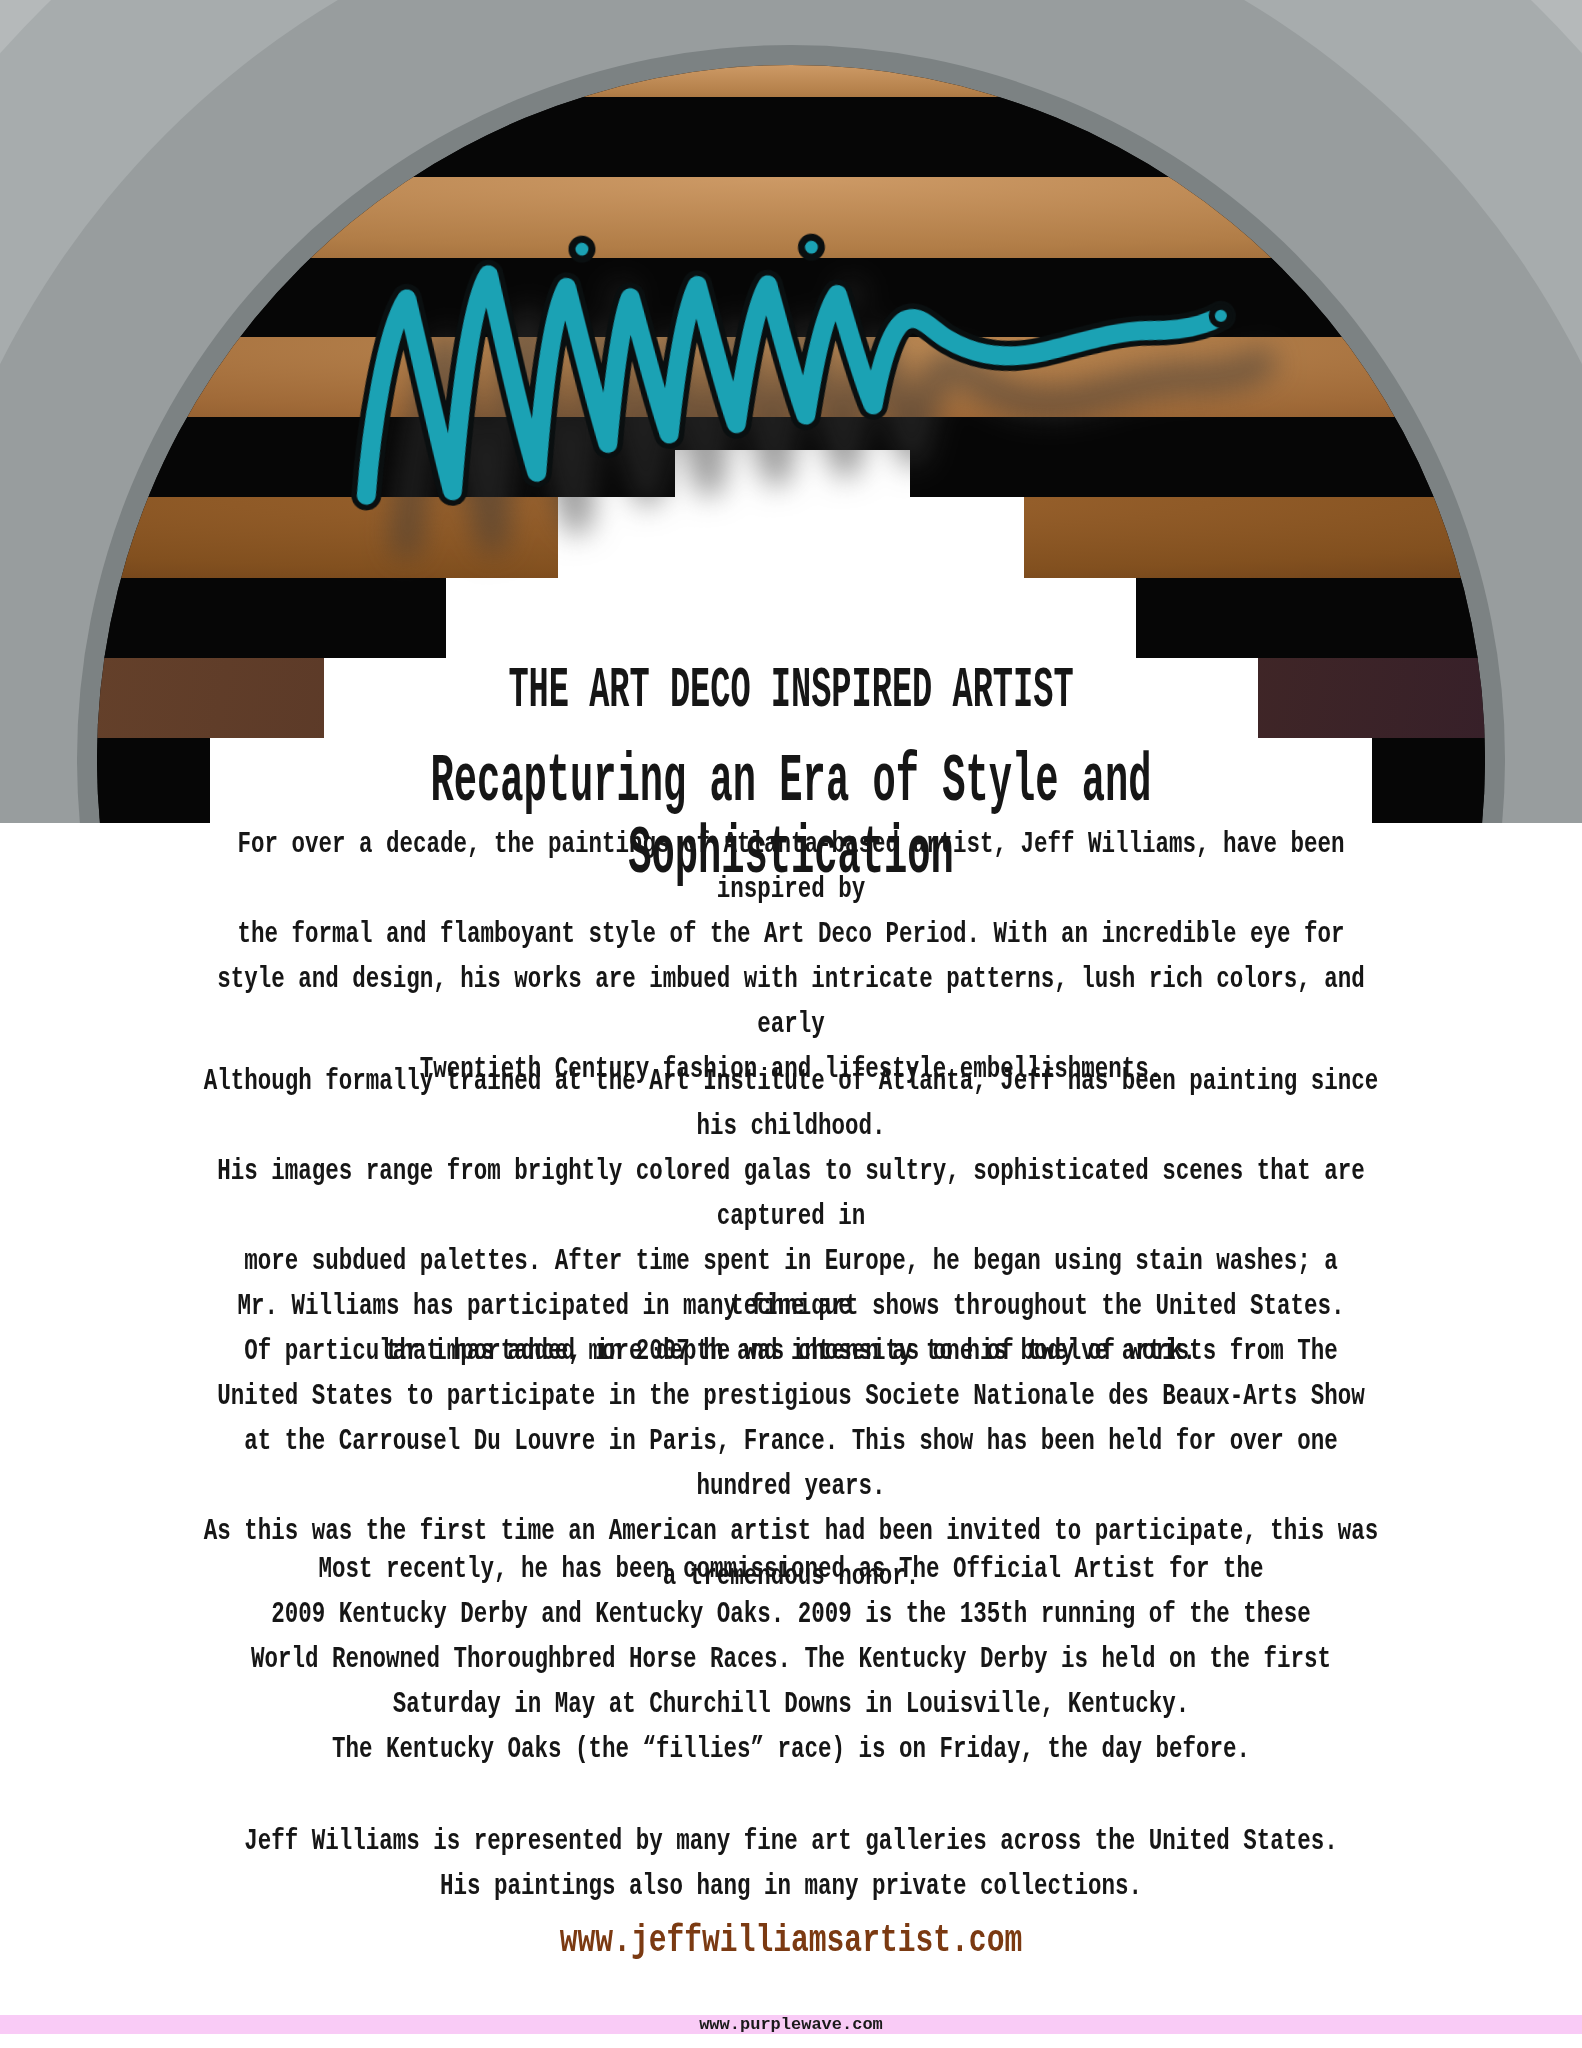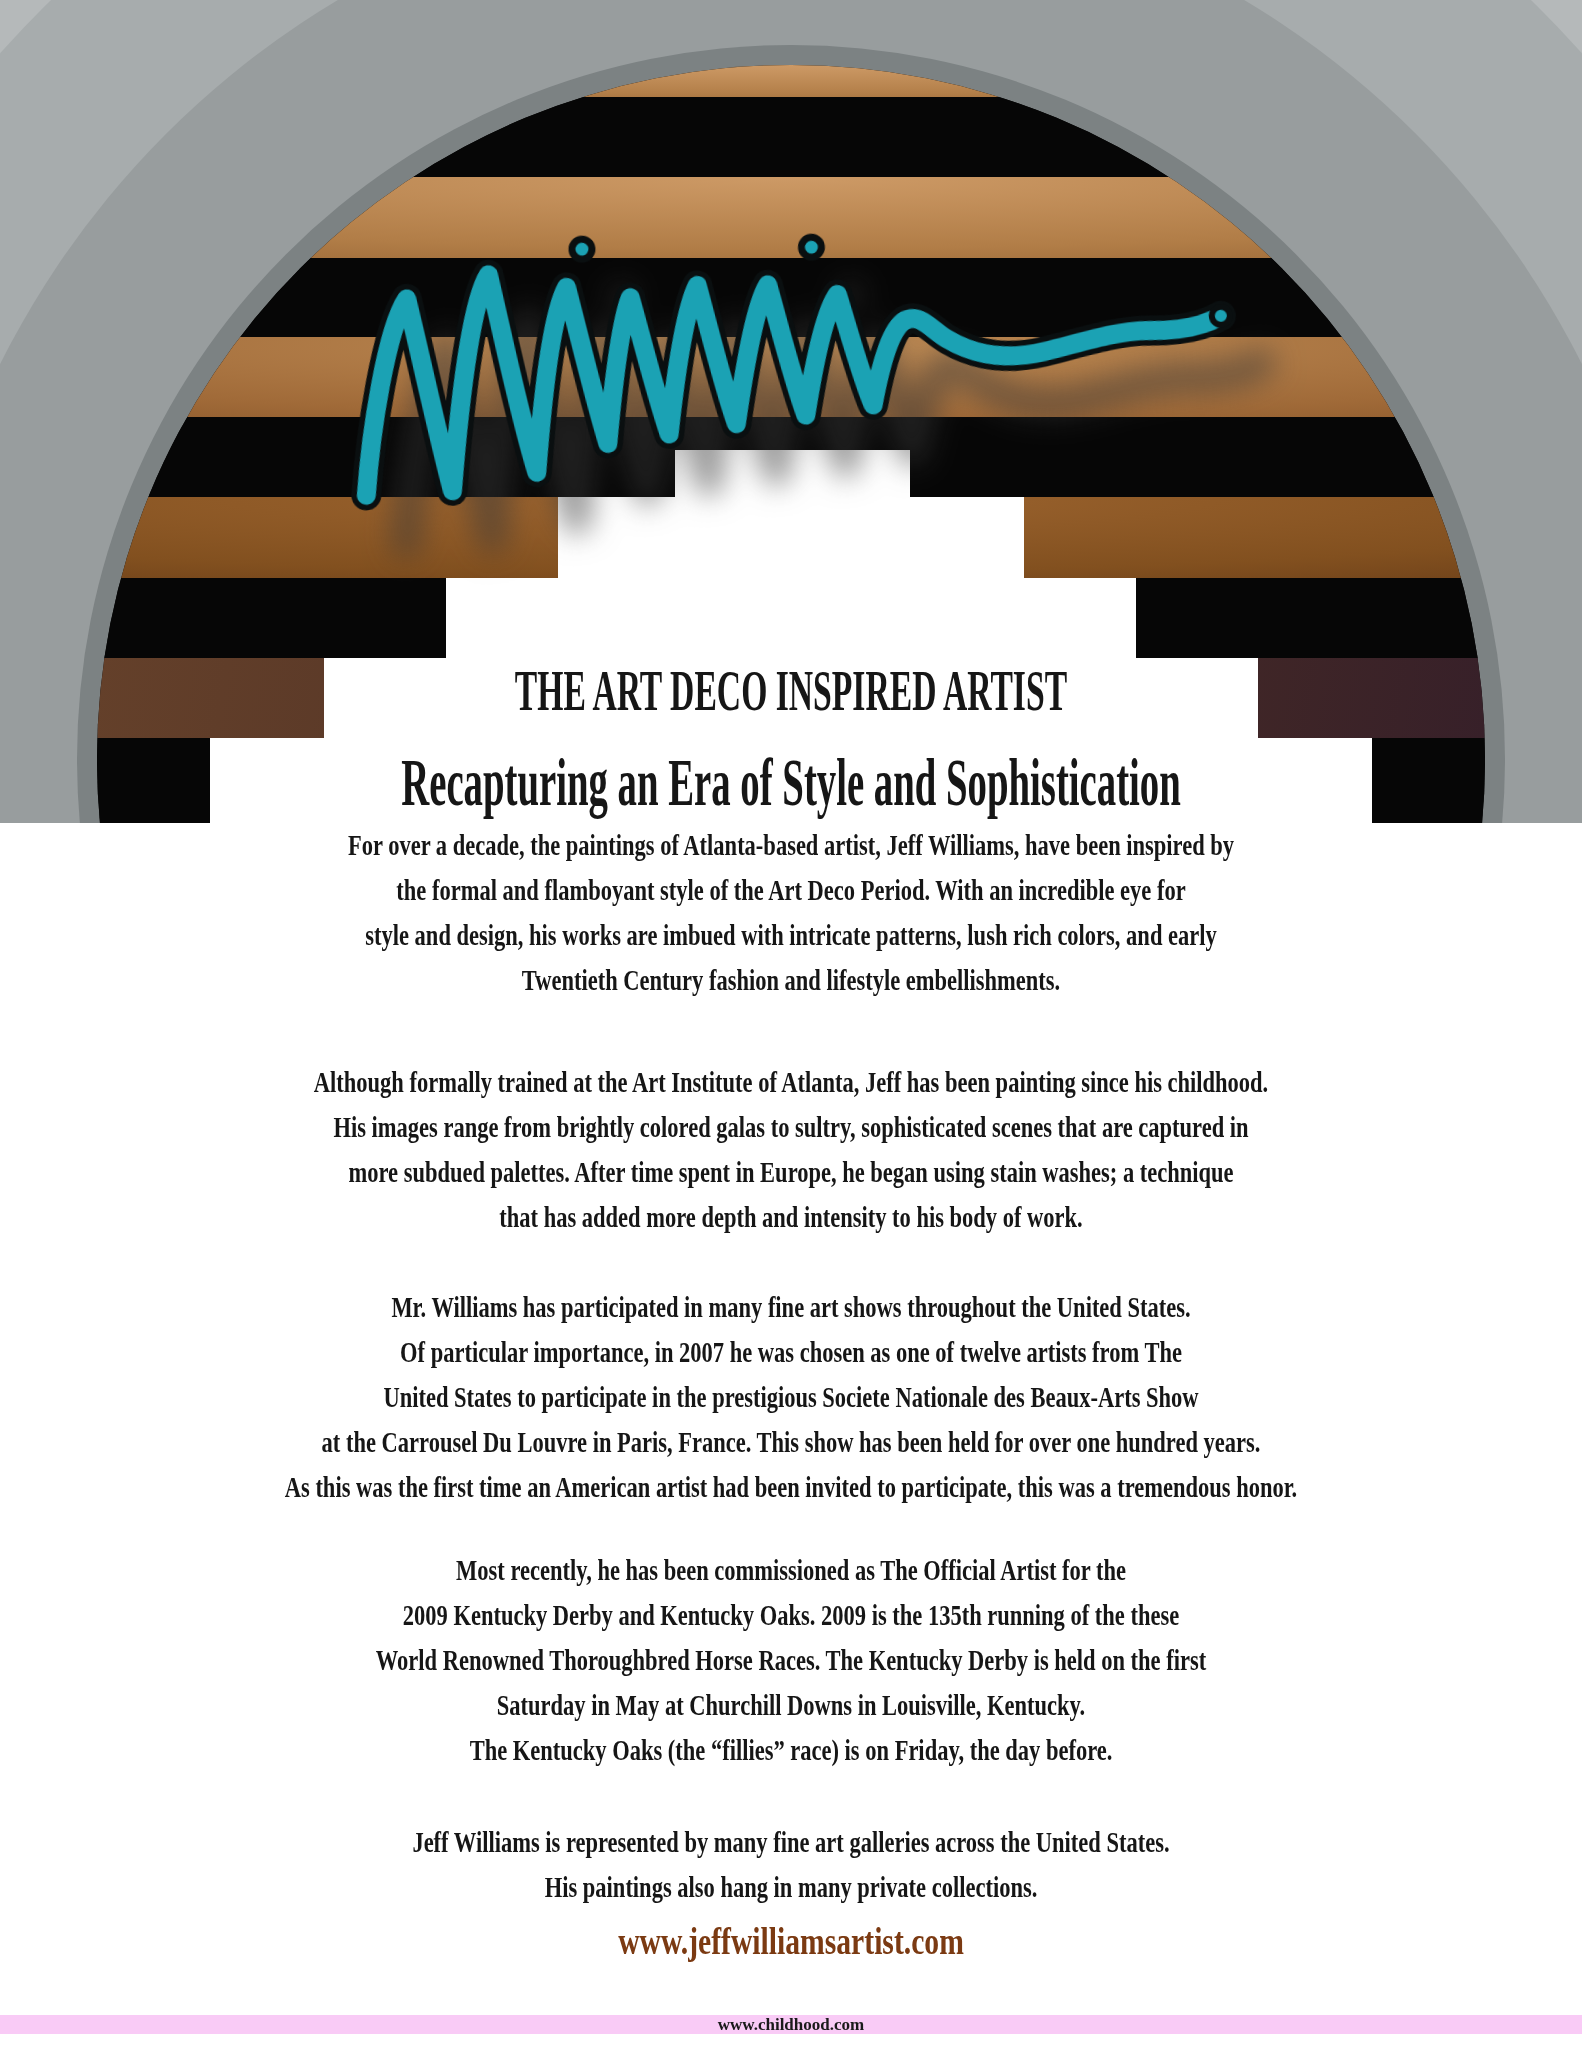--- a/index.html
+++ b/index.html
@@ -2,21 +2,21 @@
 <html style="--signature_teal: #1ba2b4; --url_brown: #7b3a12; --footer_pink: #f9cbf6; --text_black: #161616;"><head>
 <meta charset="utf-8">
 <style>
   html,body{margin:0;padding:0;background:#ffffff;}
   .page{
     position:relative;
     width:1582px;height:2048px;
     margin:0 auto;
     background:#ffffff;
     overflow:hidden;
-    font-family:Liberation Serif, serif;
+    font-family:Liberation Mono, monospace;
     color:var(--text_black,#161616);
   }
   
   .header{
     position:absolute;left:0;top:0;
     width:1582px;height:823px;
     background:#b5b9ba;
     overflow:hidden;
   }
   .arc{position:absolute;border-radius:50%;}
@@ -133,16 +133,16 @@
 2009 Kentucky Derby and Kentucky Oaks. 2009 is the 135th running of the these
 World Renowned Thoroughbred Horse Races. The Kentucky Derby is held on the first
 Saturday in May at Churchill Downs in Louisville, Kentucky.
 The Kentucky Oaks (the “fillies” race) is on Friday, the day before.</p>
   <p class="txt cond bodytxt p5">Jeff Williams is represented by many fine art galleries across the United States.
 His paintings also hang in many private collections.</p>
 
   <div class="txt url">www.jeffwilliamsartist.com</div>
 
   <div class="footer">
-    <span>www.childhood.com</span>
+    <span>www.purplewave.com</span>
   </div>
 
 </div>
 
 </body></html>

